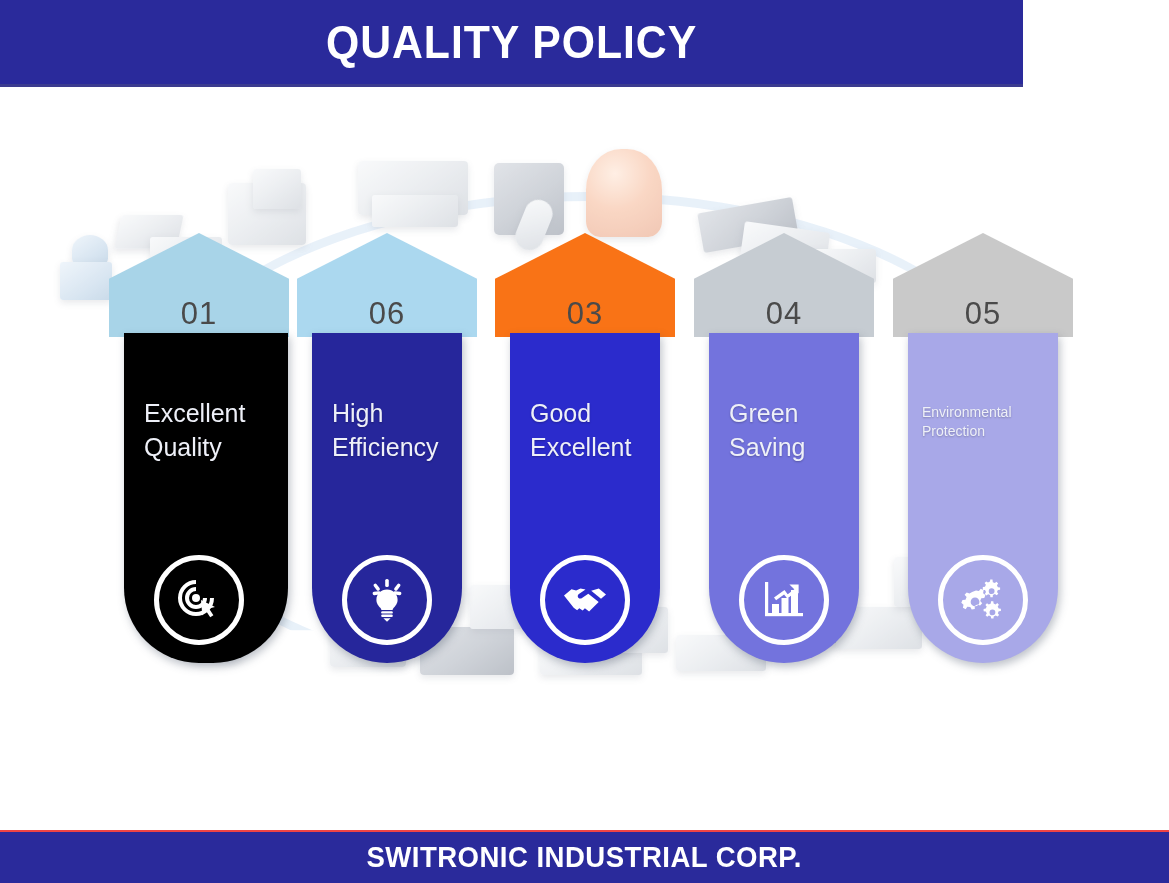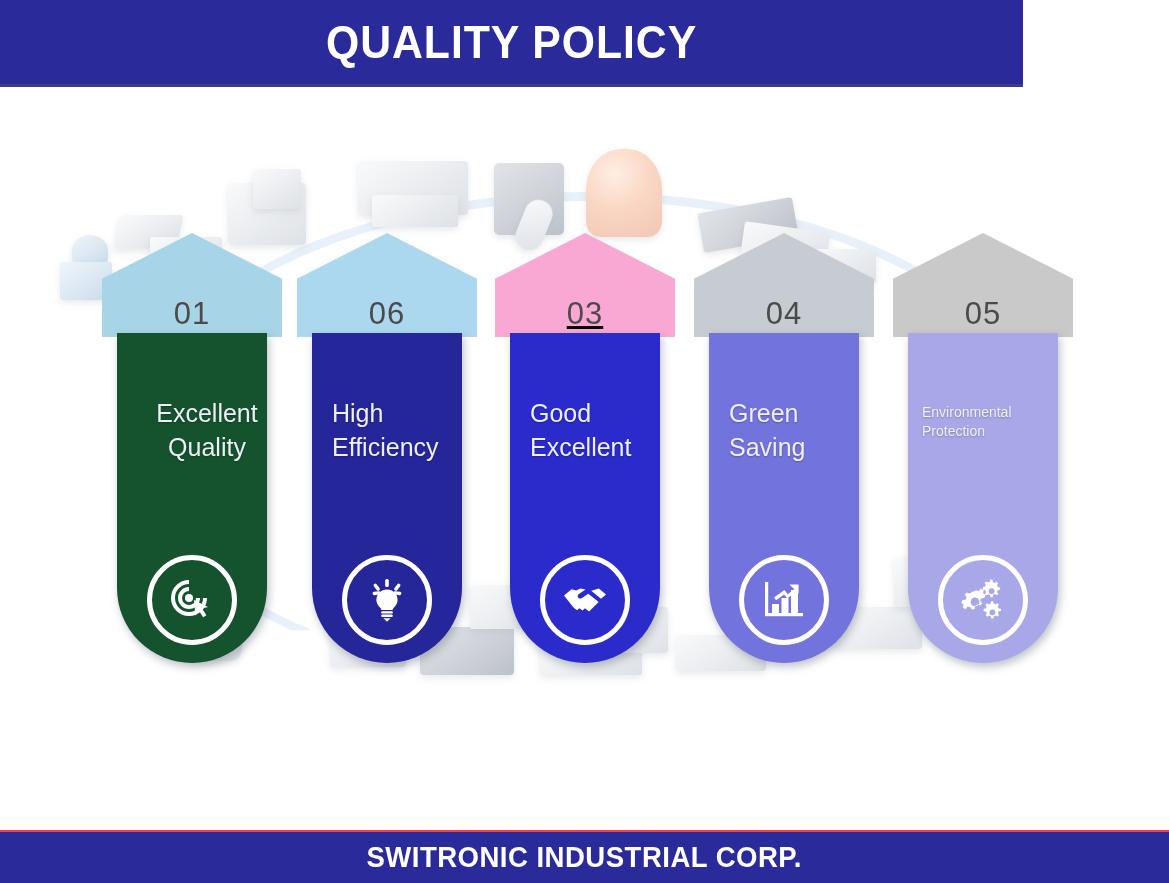--- a/index.html
+++ b/index.html
@@ -218,25 +218,25 @@
     <div class="comp" style="left:540px; top:556px; width:102px; height:32px;"></div>
     <div class="comp" style="left:604px; top:520px; width:64px;  height:46px;"></div>
     <div class="comp" style="left:676px; top:548px; width:90px;  height:36px;"></div>
     <div class="comp dark" style="left:766px; top:498px; width:72px;  height:58px;"></div>
     <div class="comp" style="left:836px; top:520px; width:86px;  height:42px;"></div>
     <div class="comp" style="left:894px; top:470px; width:68px;  height:50px;"></div>
   </div>
 
   <div class="columns">
 
-    <div class="arrow-col" style="left:102px;text-align:center;">
+    <div class="arrow-col" style="left:109px;">
       <div class="arrow-head" style="background:#a8d4e8;">
         <span class="arrow-number">01</span>
       </div>
-      <div class="arrow-body" style="background:#14532d;">
+      <div class="arrow-body" style="background:#000000;padding-left:14px;">
         <div class="arrow-label">Excellent Quality</div>
         <div class="icon-ring">
           <svg viewBox="0 0 48 48" aria-hidden="true">
             <path d="M21 4a18 18 0 1 0 18 18h-4a14 14 0 1 1-14-14z"></path>
             <path d="M21 11a11 11 0 1 0 11 11h-4a7 7 0 1 1-7-7z"></path>
             <circle cx="21" cy="22" r="4"></circle>
             <path d="M26 24l14 7-6 1.6 4.4 6.6-3.2 2.1-4.3-6.5-3.6 4.6z"></path>
           </svg>
         </div>
       </div>
@@ -258,21 +258,21 @@
             <path d="M24 13.5c-6 0-10.6 4.5-10.6 10.2 0 4 2.4 6.3 3.9 8.1.7.8 1.1 1.5 1.1 2.3h11.2c0-.8.4-1.5 1.1-2.3 1.5-1.8 3.9-4.1 3.9-8.1 0-5.7-4.6-10.2-10.6-10.2z"></path>
             <rect x="18.2" y="35.2" width="11.6" height="2.4" rx="1.2"></rect>
             <rect x="18.2" y="38.6" width="11.6" height="2.4" rx="1.2"></rect>
             <path d="M20.4 42.2h7.2l-3.6 3.6z"></path>
           </svg>
         </div>
       </div>
     </div>
 
     <div class="arrow-col" style="left:495px;">
-      <div class="arrow-head" style="background:#f9a8d4;text-decoration:underline;">
+      <div class="arrow-head" style="background:#f97316;">
         <span class="arrow-number">03</span>
       </div>
       <div class="arrow-body" style="background:#2b2bcc;">
         <div class="arrow-label">Good Excellent</div>
         <div class="icon-ring">
           <svg viewBox="0 0 48 48" aria-hidden="true">
             <path d="M3 19.5l7.5-6.2 4.6 1.3 4.4-2.2 5 1.1-6.6 4.6c-1.3.9-1.5 2.5-.6 3.6.9 1.1 2.5 1.2 3.7.4l6.3-4.3 10.4 8.3-9.6 9.4-4.2-3.2-2.2 2.2-3.4-2.3-2.2 2-3.4-2.4z"></path>
             <path d="M45 18.5l-7.2-6-7.6 2.3 9.8 7.9z"></path>
             <path d="M24.4 30.8l3.7 2.9 3.6-2.9-3.7-3z" opacity="0.0"></path>
           </svg>

